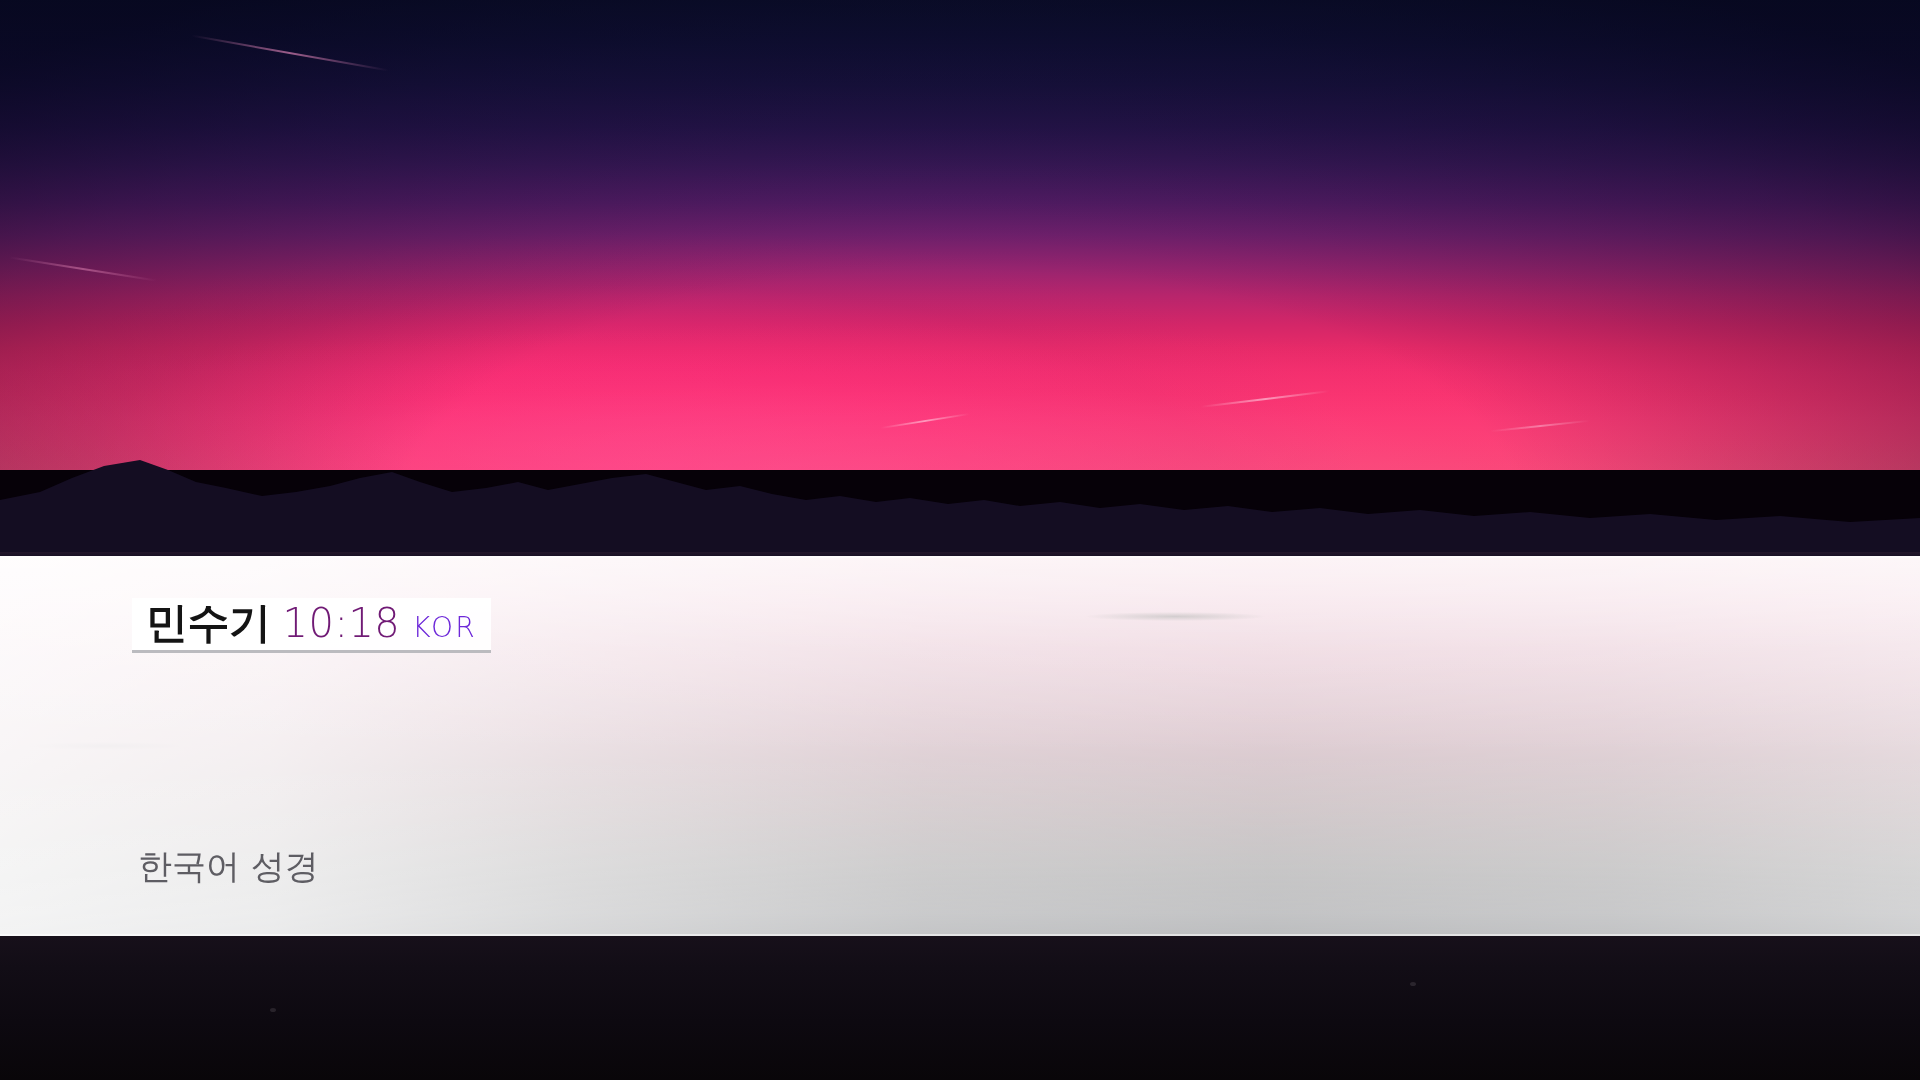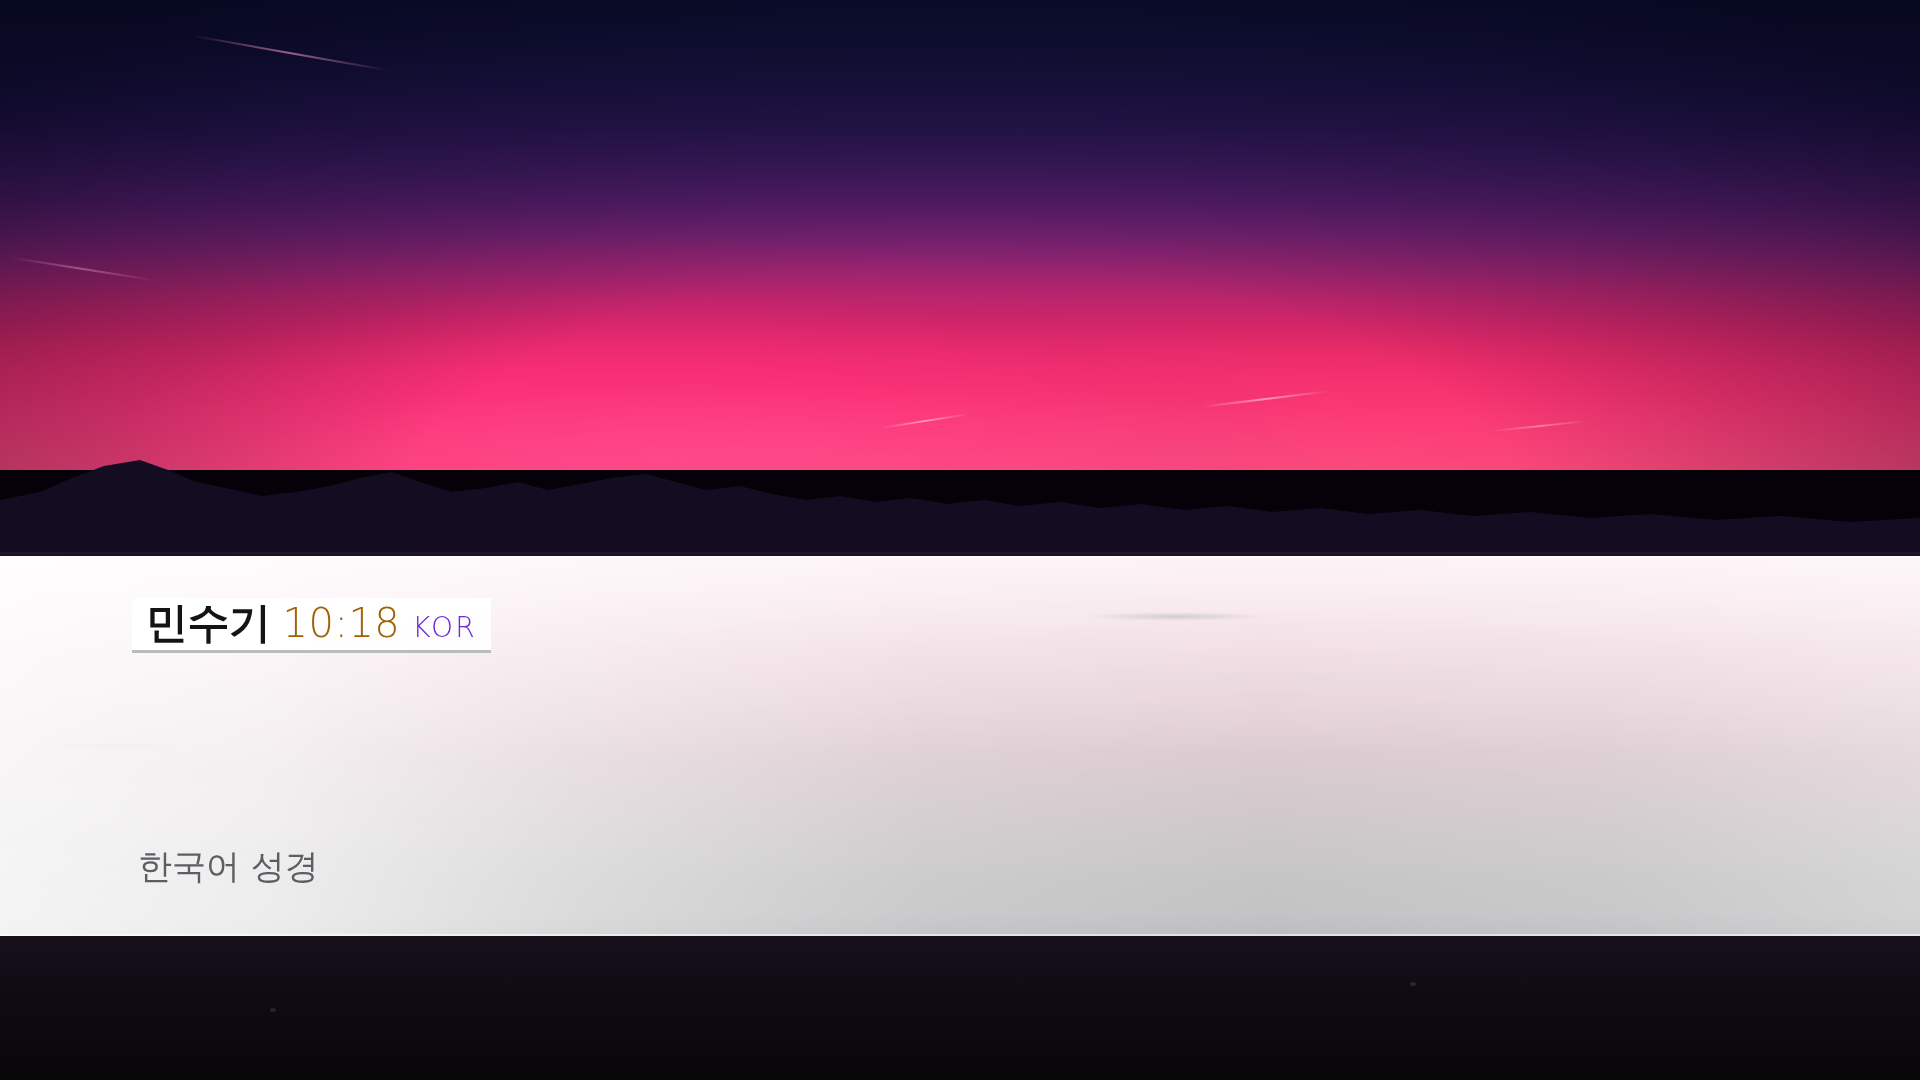--- a/index.html
+++ b/index.html
@@ -273,21 +273,21 @@
   .ref-book {
     font-size: 42px;
     font-weight: 700;
     color: #141414;
     letter-spacing: -0.5px;
     line-height: 1;
   }
   .ref-loc {
     font-size: 40px;
     font-weight: 300;
-    color: #a16207;
+    color: #701a75;
     letter-spacing: 0.5px;
     line-height: 1;
   }
   .ref-ver {
     font-size: 28px;
     font-weight: 300;
     color: #6d28d9;
     letter-spacing: 2px;
     line-height: 1;
   }

